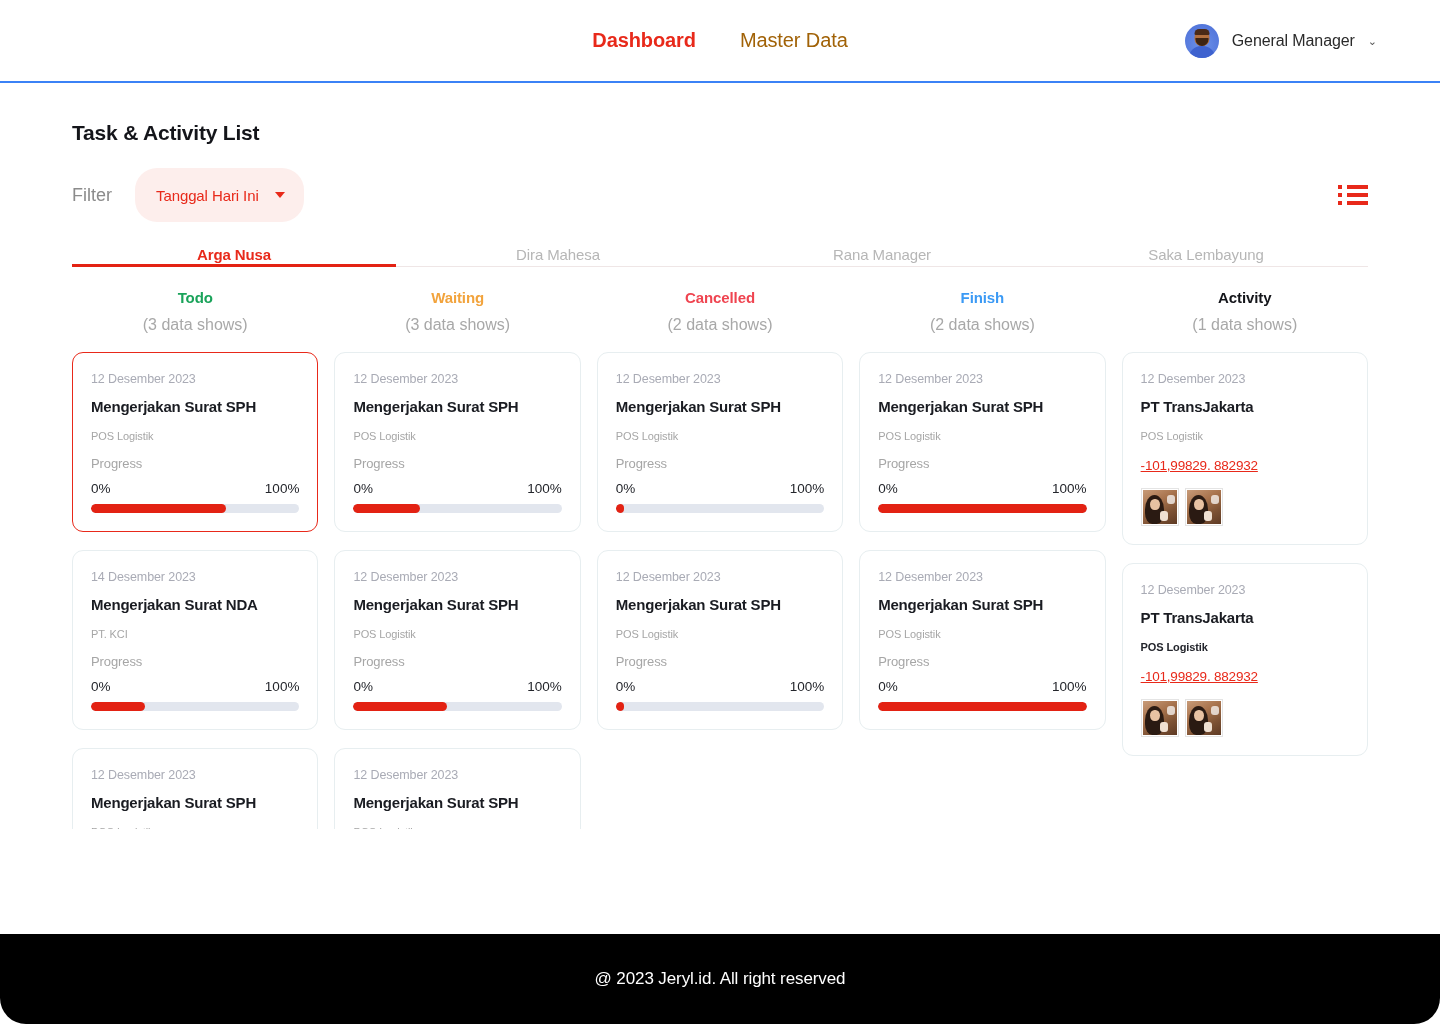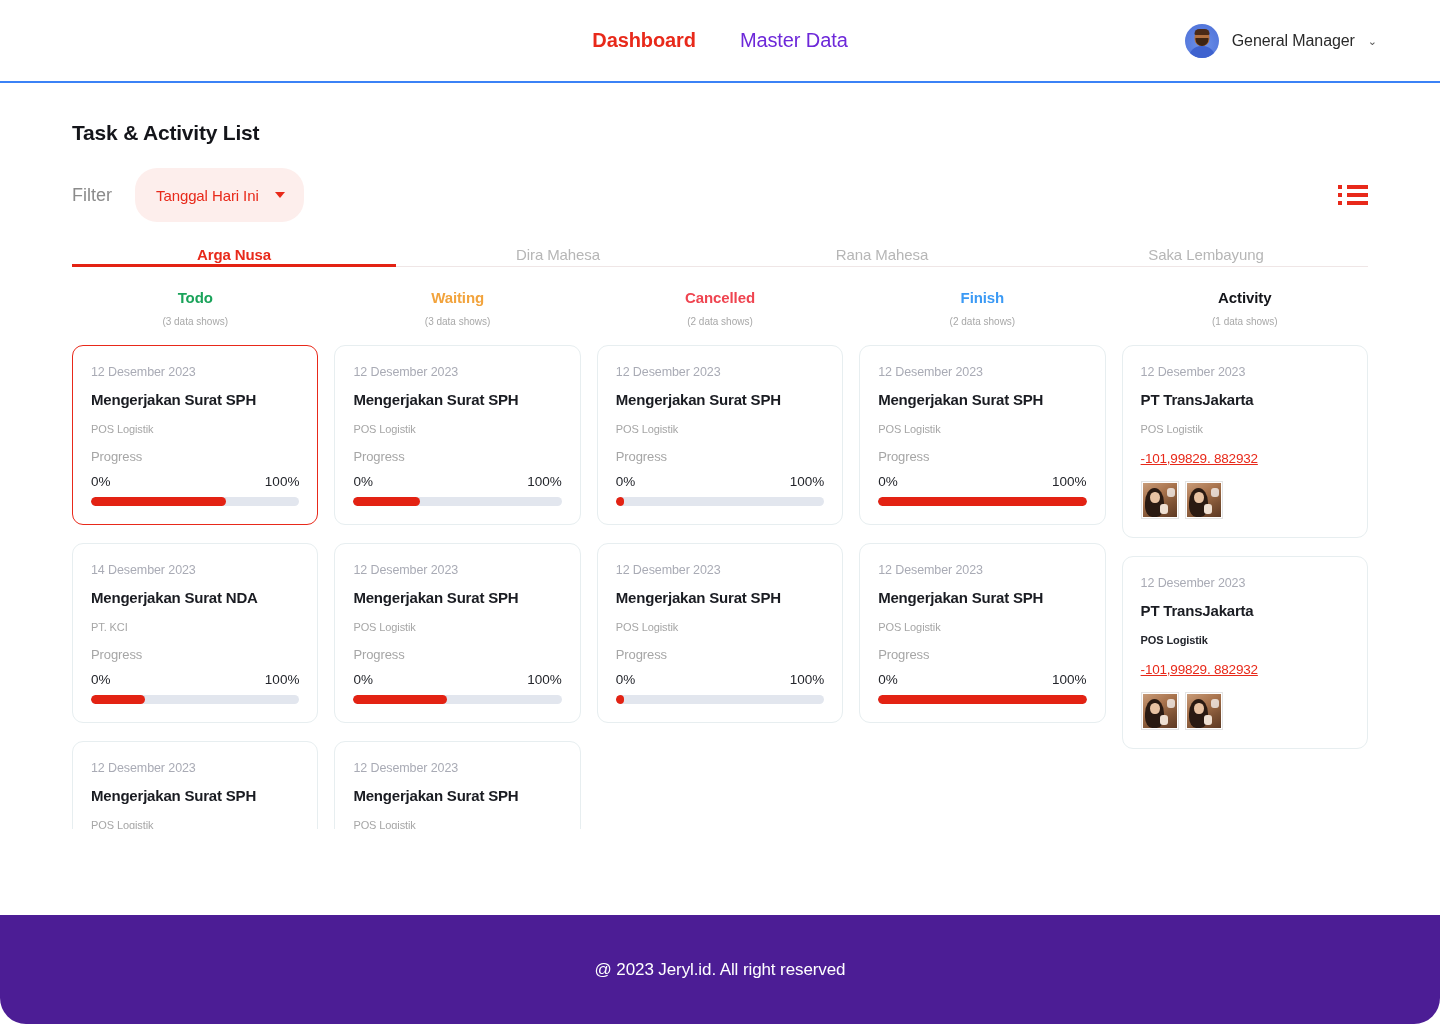--- a/index.html
+++ b/index.html
@@ -38,21 +38,21 @@
 
   .nav-links {
     display: flex;
     align-items: center;
     gap: 44px;
   }
 
   .nav-link {
     font-size: 20px;
     letter-spacing: -0.1px;
-    color: #6d28d9;
+    color: #a16207;
     cursor: pointer;
     white-space: nowrap;
   }
   .nav-link.active { color: #e8291a; font-weight: 600; }
 
   .user-box {
     position: absolute;
     right: 63px;
     top: 50%;
     transform: translateY(-50%);
@@ -232,21 +232,21 @@
   }
 
   .col-head { text-align: center; }
   .col-title {
     font-size: 15px;
     font-weight: 700;
     letter-spacing: -0.1px;
   }
   .col-count {
     margin-top: 10px;
-    font-size: 10px;
+    font-size: 16px;
     color: #a8a8a8;
   }
 
   .col-body {
     margin-top: 18px;
     display: flex;
     flex-direction: column;
     gap: 18px;
   }
 
@@ -365,22 +365,22 @@
     left: 52%; bottom: 8%;
     width: 22%; height: 30%;
     background: #efe0d2;
     border-radius: 3px;
   }
 
   
   .footer {
     position: absolute;
     left: 0; right: 0; bottom: 0;
-    height: 109px;
-    background: #4c1d95;
+    height: 90px;
+    background: #000000;
     display: flex;
     align-items: center;
     justify-content: center;
   }
   .footer-text {
     color: #ffffff;
     font-size: 17px;
     letter-spacing: -0.1px;
   }
 
@@ -434,21 +434,21 @@
         <div class="li-row">
             <span class="li-dot"></span>
             <span class="li-bar"></span>
           </div>
       </div>
     </div>
 
     <div class="tabs">
       <div class="tab active">Arga Nusa</div>
       <div class="tab">Dira Mahesa</div>
-      <div class="tab">Rana Mahesa</div>
+      <div class="tab">Rana Manager</div>
       <div class="tab">Saka Lembayung</div>
     </div>
 
     <div class="board-clip">
       <div class="board" id="board">
           <div>
             <div class="col-head">
               <div class="col-title" style="color: rgb(26, 163, 90);">Todo</div>
               <div class="col-count">(3 data shows)</div>
             </div>

